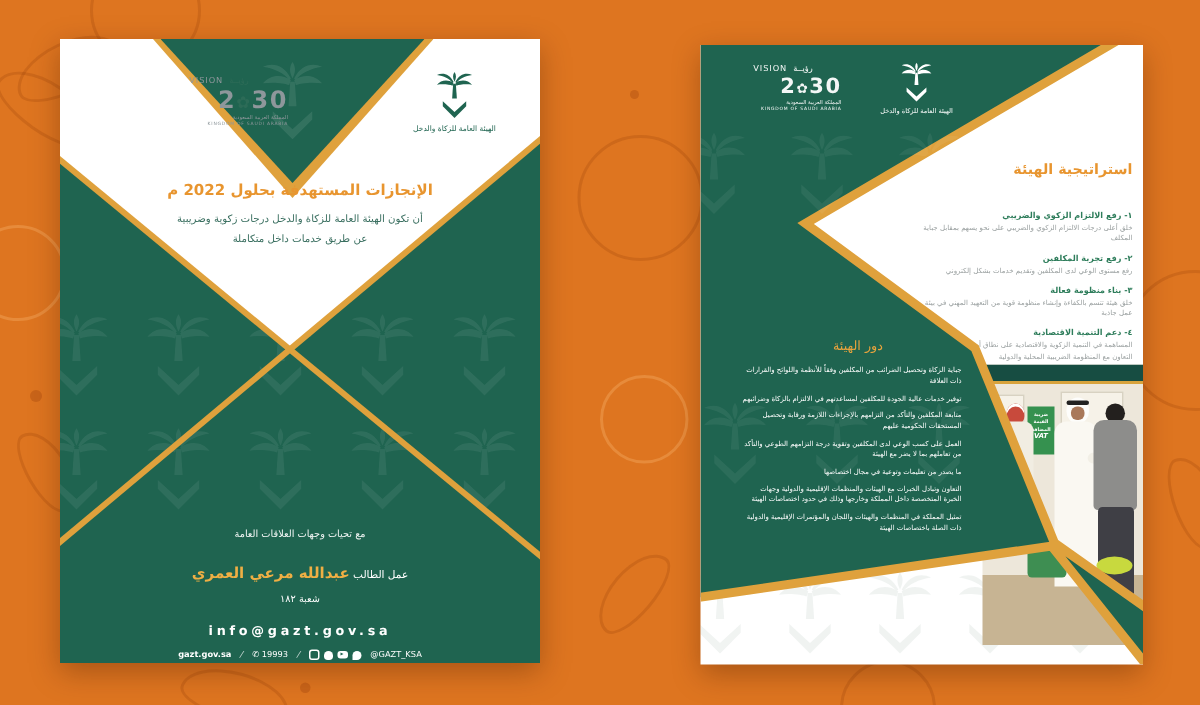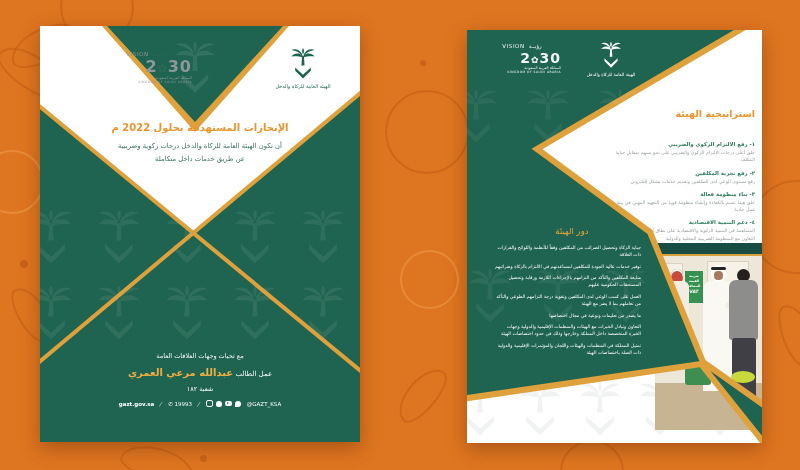--- a/index.html
+++ b/index.html
@@ -33,21 +33,21 @@
   .vision.white{color:rgba(255,255,255,.95);}
   
   .gazt{position:absolute;text-align:center;}
   .gazt svg{display:block;margin:0 auto;}
   .gazt .lbl{font-size:5px;margin-top:3px;white-space:nowrap;}
   
   .lp-headline{position:absolute;left:30px;right:30px;text-align:center;font-weight:bold;color:#E8952F;font-size:10px;}
   .lp-body{position:absolute;left:45px;right:45px;text-align:center;color:#3A6F60;font-size:6.8px;line-height:1.95;}
   .lp-foot{position:absolute;left:20px;right:20px;text-align:center;color:#fff;}
   .lf-greet{font-size:6.5px;opacity:.95;}
-  .lf-byline{font-size:7px;margin-top:7px;}
+  .lf-byline{font-size:7px;margin-top:17px;}
   .lf-byline .nm{color:#EFAF44;font-weight:bold;font-size:10px;}
   .lf-div{font-size:6.5px;margin-top:7px;}
   .lf-mail{font-size:8.5px;font-weight:bold;letter-spacing:2.5px;margin-top:13px;}
   .lf-row{margin-top:7px;display:flex;justify-content:center;align-items:center;gap:6px;font-size:5.5px;}
   .lf-row .sl{opacity:.8;transform:skewX(-18deg);}
   .ic{width:6px;height:6px;display:inline-block;vertical-align:middle;}
   .ic-insta{border:1px solid #fff;border-radius:2px;width:5px;height:5px;}
   .ic-snap{background:#fff;border-radius:50% 50% 42% 42%;}
   .ic-yt{background:#fff;border-radius:2px;width:7px;height:5px;position:relative;}
   .ic-yt::after{content:"";position:absolute;left:2.5px;top:1.3px;border-left:2.5px solid #1F6450;border-top:1.2px solid transparent;border-bottom:1.2px solid transparent;}
@@ -183,20 +183,21 @@
         <div>عن طريق خدمات داخل متكاملة</div>
       </div>
 
     <div class="lp-foot" style="top:326px;">
       <div class="lf-greet rtl">مع تحيات وجهات العلاقات العامة</div>
       <div class="lf-byline rtl">
         <span>عمل الطالب</span>
         <span class="nm">عبدالله مرعي العمري</span>
       </div>
       <div class="lf-div rtl">شعبة ١٨٢</div>
+      <div class="lf-mail">info@gazt.gov.sa</div>
       <div class="lf-row">
         <span style="font-weight:bold;">gazt.gov.sa</span>
         <span class="sl">/</span>
         <span><span>✆</span> <span>19993</span></span>
         <span class="sl">/</span>
         <span class="icons">
           <span class="ic ic-insta"></span>
           <span class="ic ic-snap"></span>
           <span class="ic ic-yt"></span>
           <span class="ic ic-tw"></span>

